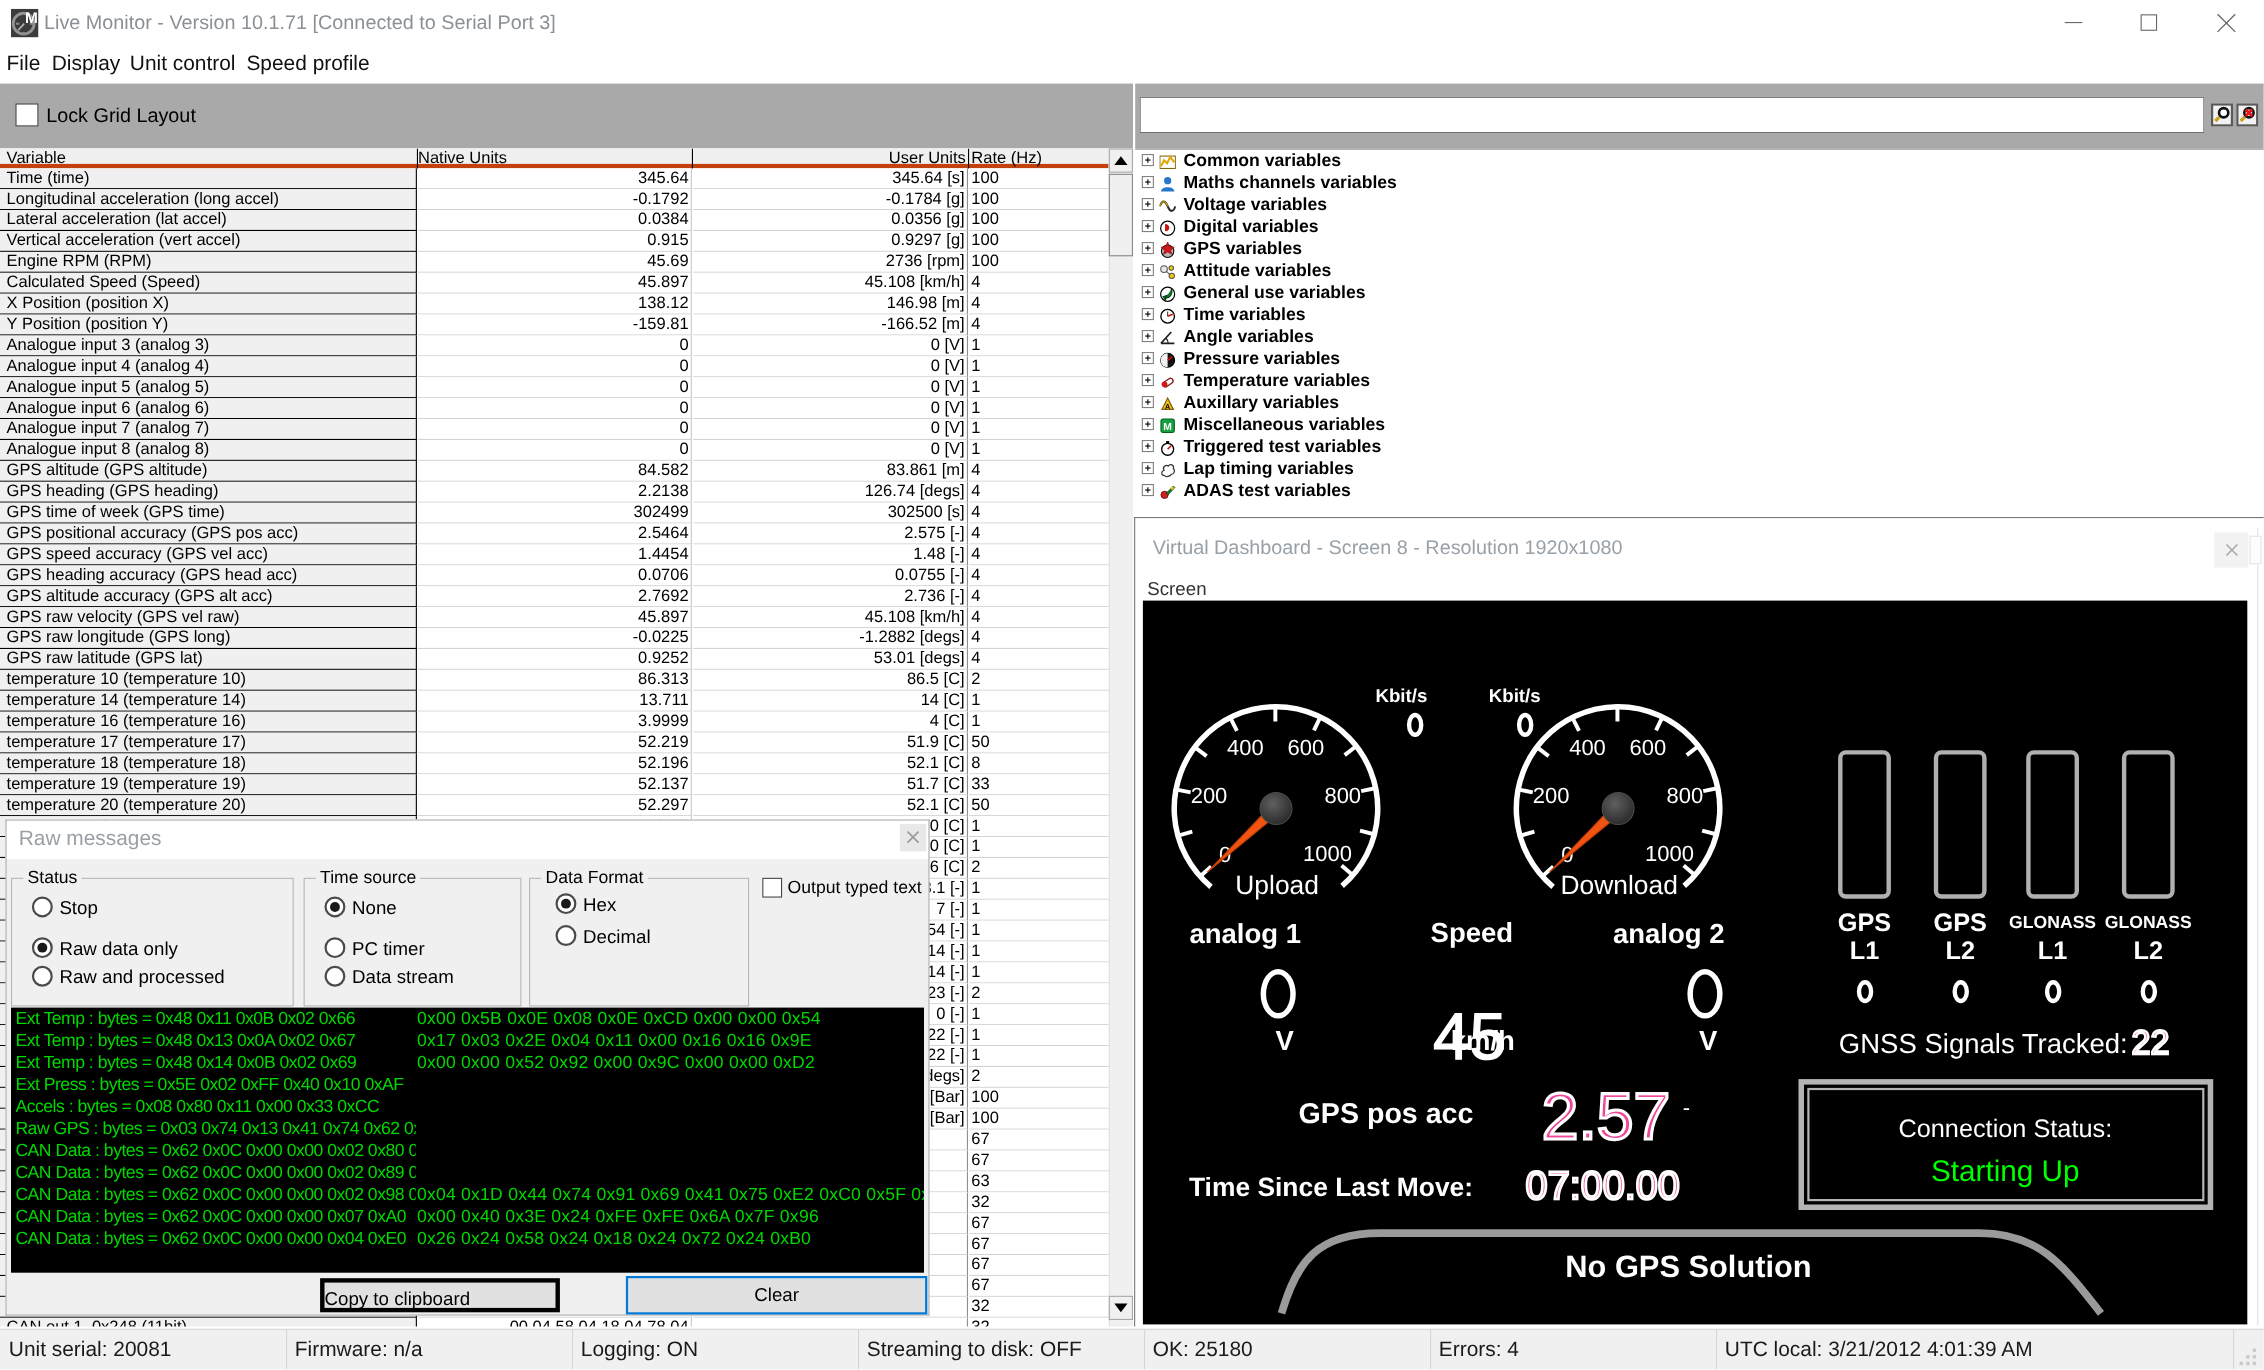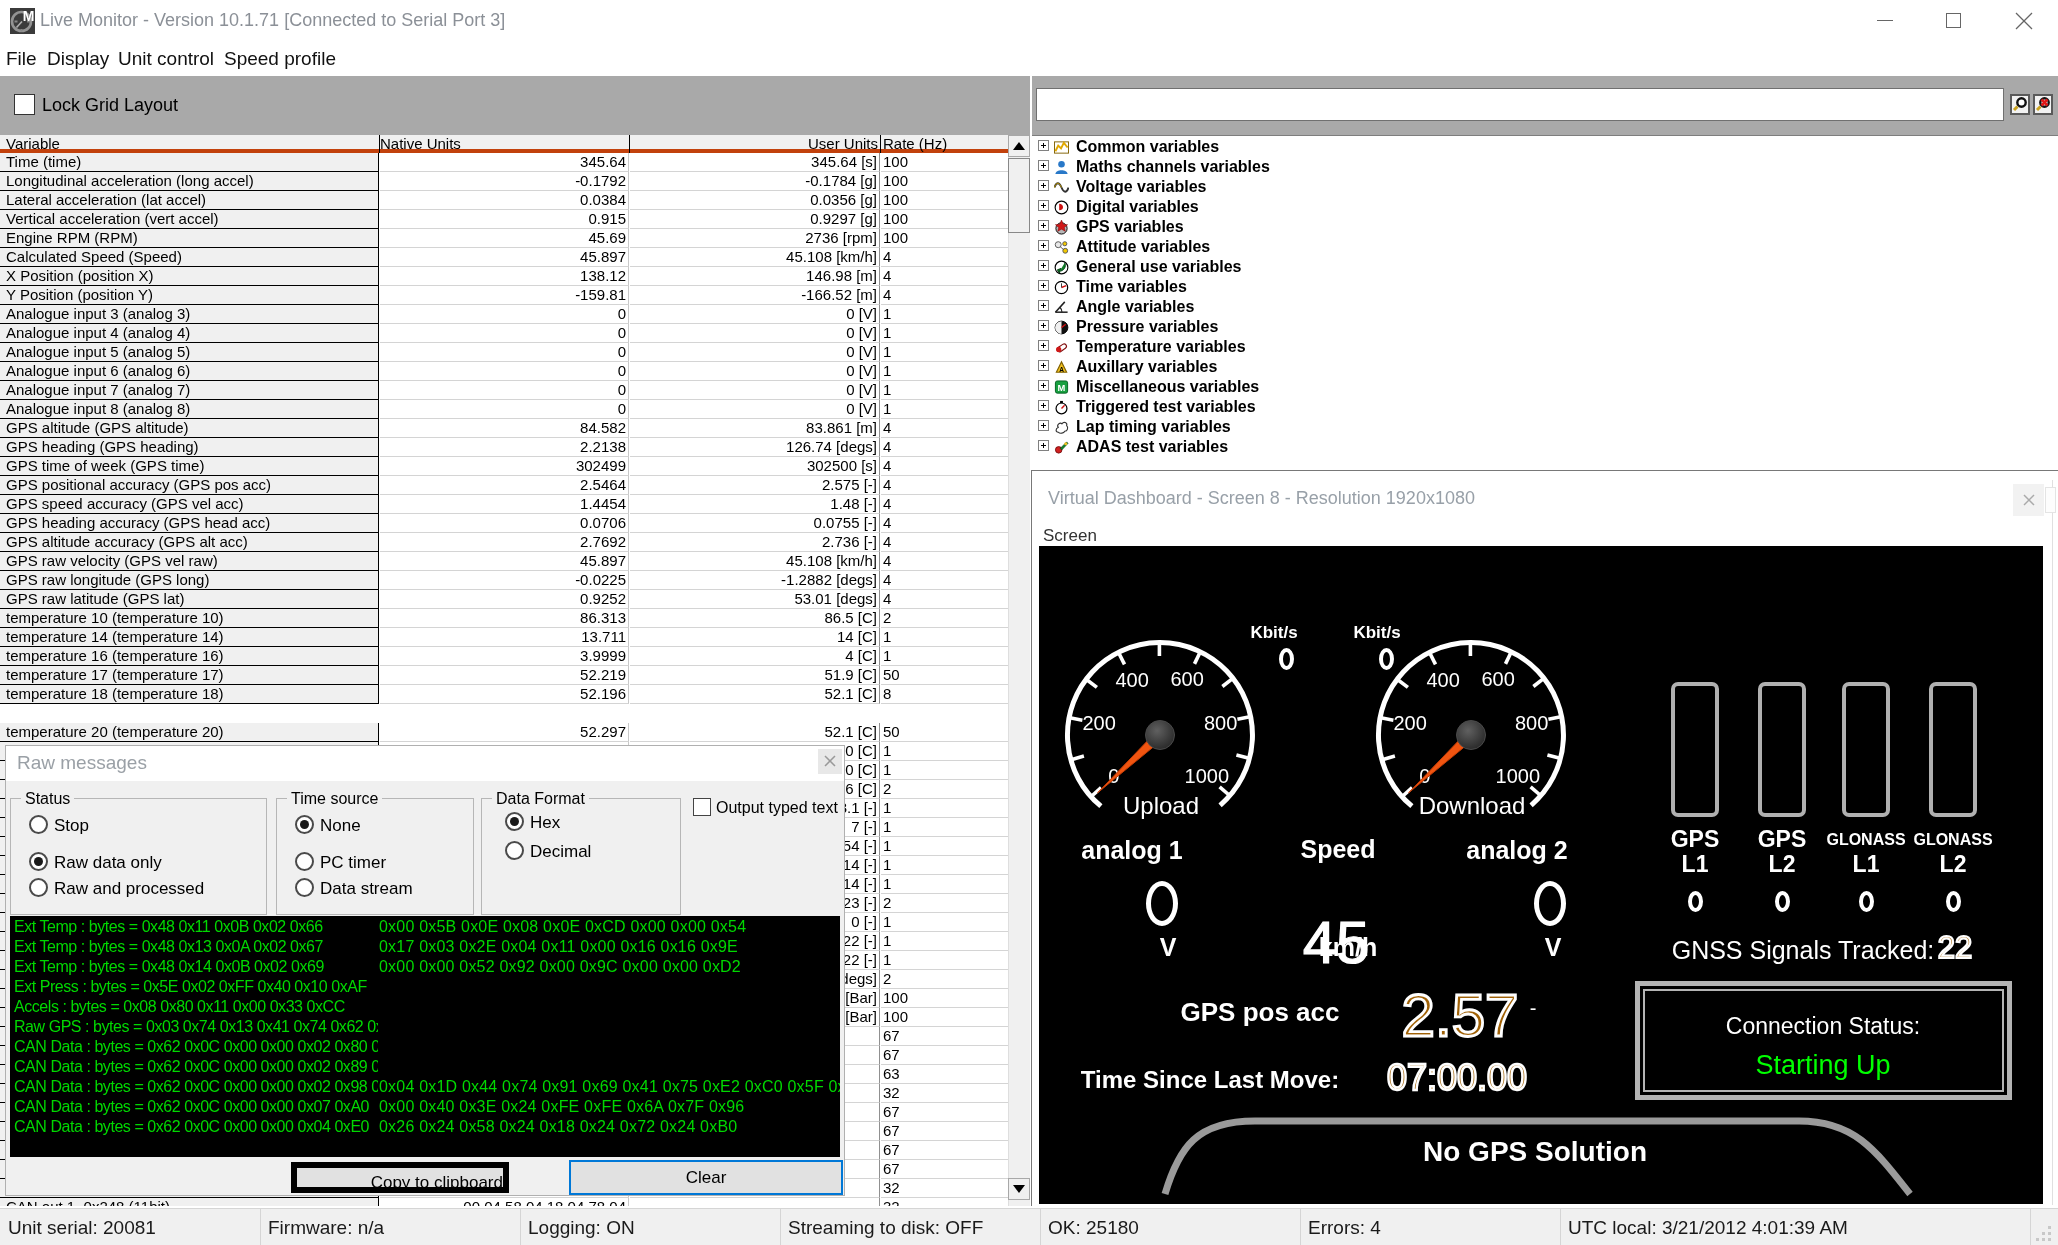--- a/index.html
+++ b/index.html
@@ -9,21 +9,21 @@
 .tc{position:absolute;top:0;height:19px;font-size:15px;line-height:18px;white-space:nowrap;overflow:hidden}
 .lbl{left:0;width:379px;background:#f0f0f0;border-bottom:1px solid #000;border-right:1px solid #000;padding-left:6px;color:#000}
 .nat{left:380px;width:249px;background:#fff;border-bottom:1px solid #d4d4d4;border-right:1px solid #c9c9c9;text-align:right;padding-right:2px}
 .usr{left:630px;width:250px;background:#fff;border-bottom:1px solid #d4d4d4;border-right:1px solid #909090;text-align:right;padding-right:2px}
 .rat{left:881px;width:127px;background:#fff;border-bottom:1px solid #d4d4d4;padding-left:2px}
 .gb{position:absolute;border:1px solid #b6b6b6;background:#f0f0f0}
 .gbl{position:absolute;top:-9px;left:10px;background:#f0f0f0;padding:0 4px;font-size:16px;color:#000;line-height:17px}
 .radio{position:absolute;width:19px;height:19px;border:2px solid #4a4a4a;border-radius:50%;background:#fff}
 .radio.on::after{content:"";position:absolute;left:3px;top:3px;width:9px;height:9px;border-radius:50%;background:#1a1a1a}
 .rlbl{position:absolute;font-size:17px;color:#000;white-space:nowrap}
-.ol{color:#a16207;-webkit-text-stroke:2.8px #fff;font-weight:400}
+.ol{color:#ec4899;-webkit-text-stroke:2.8px #fff;font-weight:400}
 .w{color:#fff}
 .treerow{position:absolute;left:1032px;height:20px;white-space:nowrap}
 .plus{position:absolute;left:6px;width:11px;height:11px;border:1px solid #808080;background:#fff}
 .plus::before{content:"";position:absolute;left:2px;top:4px;width:5px;height:1px;background:#000}
 .plus::after{content:"";position:absolute;left:4px;top:2px;width:1px;height:5px;background:#000}
 .ticon{position:absolute;left:22px;top:-6px;width:15px;height:15px}
 .ttext{position:absolute;left:44px;top:-8px;font-size:16px;font-weight:700;color:#000}
 </style></head><body>
 
 <svg class="a" style="left:10px;top:8px" width="25" height="26" viewBox="0 0 25 26">
@@ -242,20 +242,26 @@
       <div class="tc lbl">temperature 17 (temperature 17)</div>
       <div class="tc nat">52.219</div>
       <div class="tc usr">51.9 [C]</div>
       <div class="tc rat">50</div>
     </div>
 <div class="tr" style="top:550px">
       <div class="tc lbl">temperature 18 (temperature 18)</div>
       <div class="tc nat">52.196</div>
       <div class="tc usr">52.1 [C]</div>
       <div class="tc rat">8</div>
+    </div>
+<div class="tr" style="top:569px">
+      <div class="tc lbl">temperature 19 (temperature 19)</div>
+      <div class="tc nat">52.137</div>
+      <div class="tc usr">51.7 [C]</div>
+      <div class="tc rat">33</div>
     </div>
 <div class="tr" style="top:588px">
       <div class="tc lbl">temperature 20 (temperature 20)</div>
       <div class="tc nat">52.297</div>
       <div class="tc usr">52.1 [C]</div>
       <div class="tc rat">50</div>
     </div>
 <div class="tr" style="top:607px">
       <div class="tc lbl">temperature 21</div>
       <div class="tc nat">0.05</div>
@@ -706,21 +712,21 @@
 <div class="a" style="left:4px;top:102px;width:364px;letter-spacing:-0.45px;height:20px;overflow:hidden;white-space:nowrap;font-size:16px;color:#00d800">Raw GPS  : bytes = 0x03 0x74 0x13 0x41 0x74 0x62 0x45</div>
 <div class="a" style="left:4px;top:122px;width:364px;letter-spacing:-0.45px;height:20px;overflow:hidden;white-space:nowrap;font-size:16px;color:#00d800">CAN Data : bytes = 0x62 0x0C 0x00 0x00 0x02 0x80 0x41</div>
 <div class="a" style="left:4px;top:142px;width:364px;letter-spacing:-0.45px;height:20px;overflow:hidden;white-space:nowrap;font-size:16px;color:#00d800">CAN Data : bytes = 0x62 0x0C 0x00 0x00 0x02 0x89 0x41</div>
 <div class="a" style="left:4px;top:162px;width:364px;letter-spacing:-0.45px;height:20px;overflow:hidden;white-space:nowrap;font-size:16px;color:#00d800">CAN Data : bytes = 0x62 0x0C 0x00 0x00 0x02 0x98 0x4</div>
 <div class="a" style="left:369px;top:162px;letter-spacing:0.2px;white-space:nowrap;font-size:16px;color:#00d800">0x04 0x1D 0x44 0x74 0x91 0x69 0x41 0x75 0xE2 0xC0 0x5F 0x7A</div>
 <div class="a" style="left:4px;top:182px;width:364px;letter-spacing:-0.45px;height:20px;overflow:hidden;white-space:nowrap;font-size:16px;color:#00d800">CAN Data : bytes = 0x62 0x0C 0x00 0x00 0x07 0xA0</div>
 <div class="a" style="left:369px;top:182px;letter-spacing:0.2px;white-space:nowrap;font-size:16px;color:#00d800">0x00 0x40 0x3E 0x24 0xFE 0xFE 0x6A 0x7F 0x96</div>
 <div class="a" style="left:4px;top:202px;width:364px;letter-spacing:-0.45px;height:20px;overflow:hidden;white-space:nowrap;font-size:16px;color:#00d800">CAN Data : bytes = 0x62 0x0C 0x00 0x00 0x04 0xE0</div>
 <div class="a" style="left:369px;top:202px;letter-spacing:0.2px;white-space:nowrap;font-size:16px;color:#00d800">0x26 0x24 0x58 0x24 0x18 0x24 0x72 0x24 0xB0</div>
 </div>
-<div class="a" style="left:291px;top:1162px;width:218px;height:31px;background:#e1e1e1;border:6px solid #000000;text-align:right;font-size:17px;line-height:29px">Copy to clipboard</div>
+<div class="a" style="left:291px;top:1162px;width:218px;height:31px;background:#e1e1e1;border:4px solid #000000;text-align:left;font-size:17px;line-height:29px">Copy to clipboard</div>
 <div class="a" style="left:569px;top:1160px;width:274px;height:35px;background:#e1e1e1;border:2px solid #0078d7;text-align:center;font-size:17px;line-height:31px">Clear</div>
 
 <div class="a" style="left:0;top:1208px;width:2058px;height:37px;background:#f0f0f0;border-top:1px solid #d5d5d5"></div>
 <div class="a" style="left:8px;top:1217px;font-size:19px;color:#1a1a1a">Unit serial: 20081</div>
 <div class="a" style="left:260px;top:1209px;width:1px;height:36px;background:#d5d5d5"></div>
 <div class="a" style="left:268px;top:1217px;font-size:19px;color:#1a1a1a">Firmware: n/a</div>
 <div class="a" style="left:520px;top:1209px;width:1px;height:36px;background:#d5d5d5"></div>
 <div class="a" style="left:528px;top:1217px;font-size:19px;color:#1a1a1a">Logging: ON</div>
 <div class="a" style="left:780px;top:1209px;width:1px;height:36px;background:#d5d5d5"></div>
 <div class="a" style="left:788px;top:1217px;font-size:19px;color:#1a1a1a">Streaming to disk: OFF</div>

